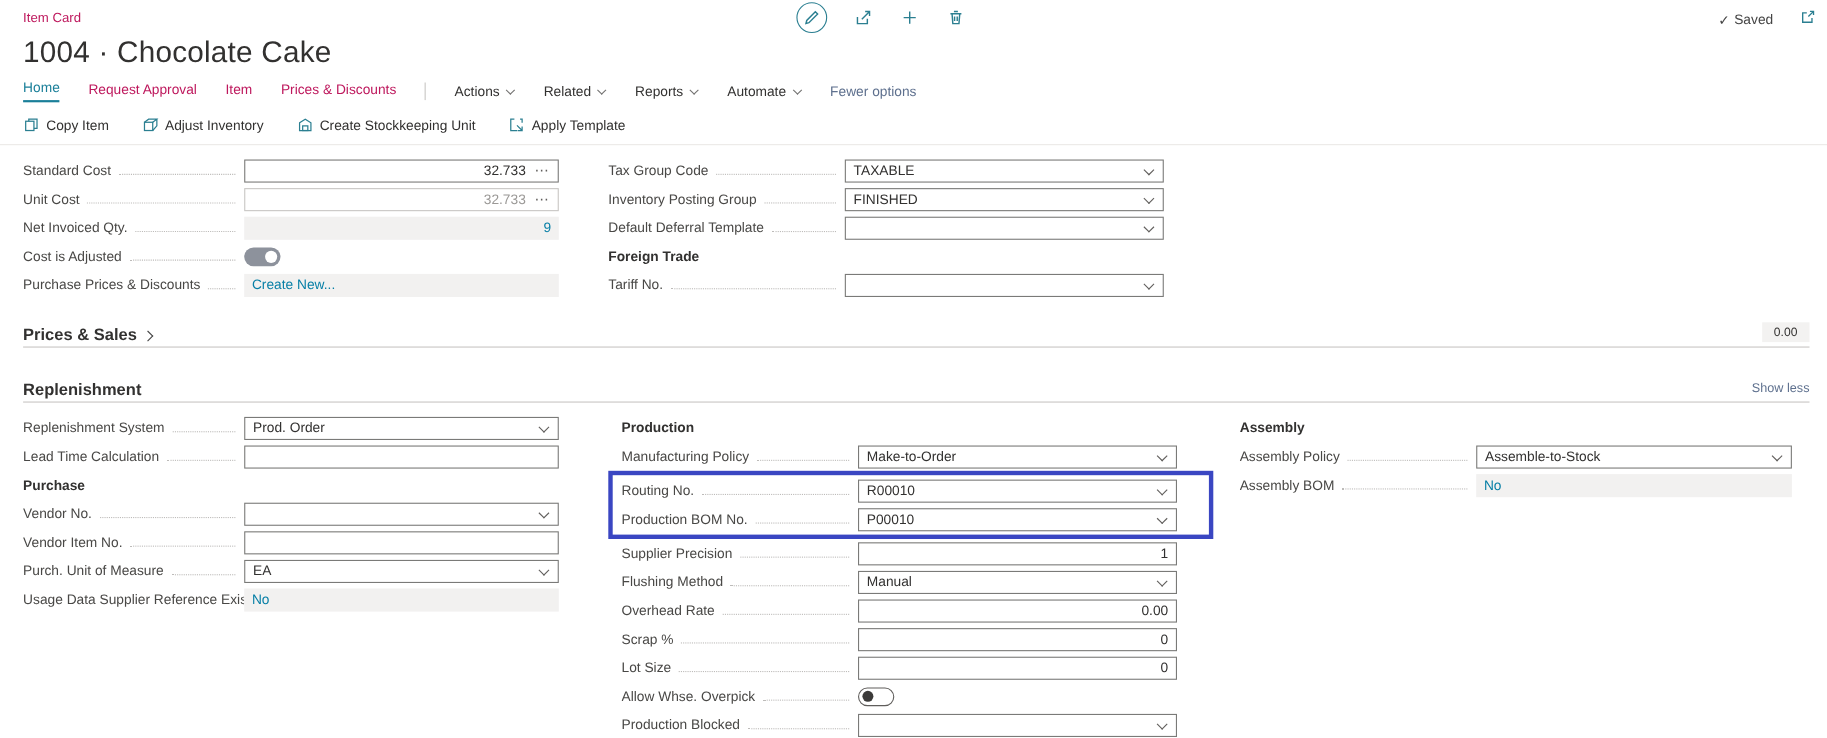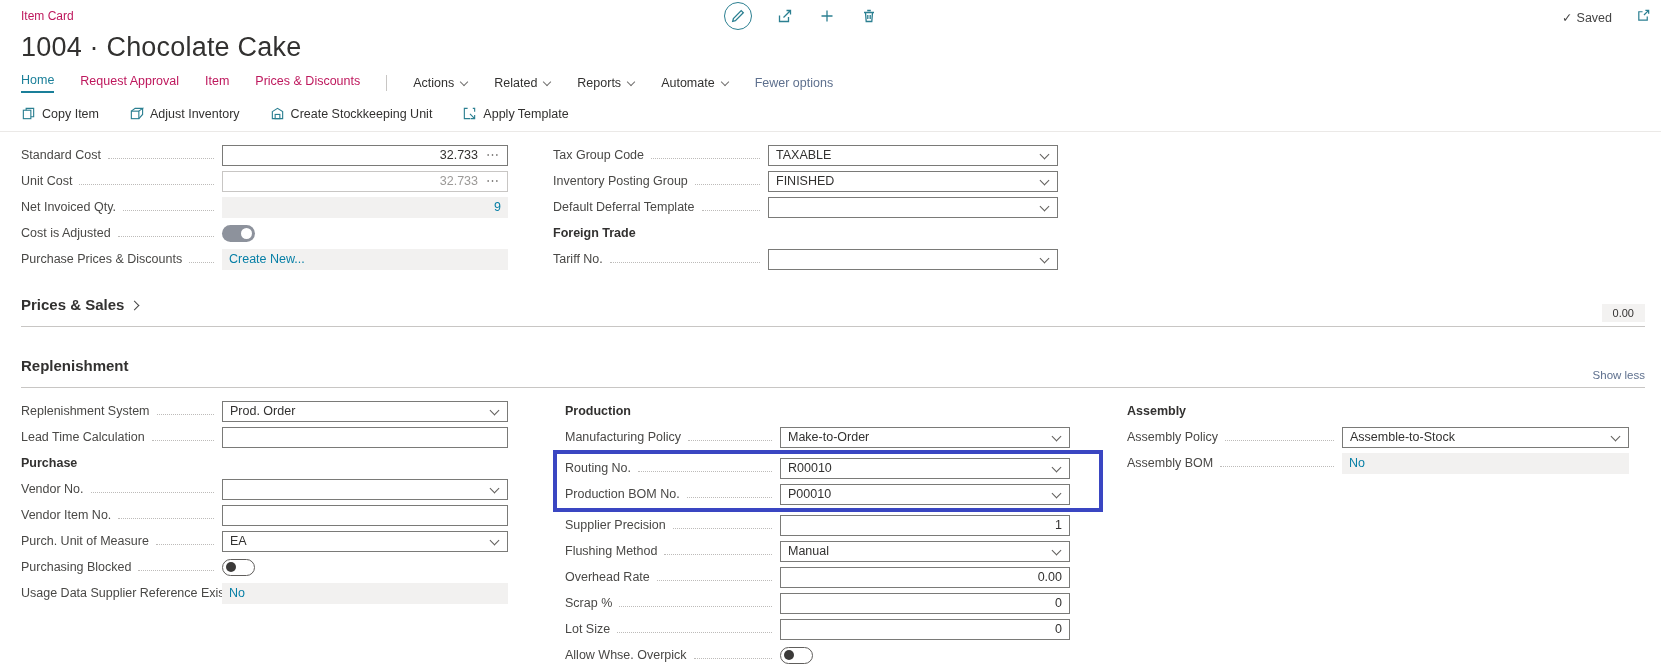--- a/index.html
+++ b/index.html
@@ -61,21 +61,21 @@
   .group-hdr { font-weight:700; color:#323130; }
 
   
   .toggle { width:33px; height:17px; border-radius:9px; position:relative; cursor:pointer; }
   .toggle.on-dis { background:#8d929c; }
   .toggle.on-dis .knob { position:absolute; right:3px; top:3px; width:11px; height:11px; border-radius:50%; background:#fff; }
   .toggle.off { background:#fff; border:1px solid #605e5c; }
   .toggle.off .knob { position:absolute; left:3px; top:2.5px; width:10px; height:10px; border-radius:50%; background:#3b3a39; }
 
   
-  .sec-hdr { position:relative; margin:24px 16px 0 21px; padding-bottom:13px; border-bottom:1px solid #c8c6c4;
+  .sec-hdr { position:relative; margin:24px 16px 0 21px; padding-bottom:2px; border-bottom:1px solid #c8c6c4;
     font-size:15px; font-weight:700; color:#323130; display:flex; align-items:center; }
   .sec-hdr .hdr-caret { width:10px; height:10px; position:relative; margin-left:6px; cursor:pointer; }
   .sec-hdr .hdr-caret::before { content:""; position:absolute; top:2px; left:1px; width:6px; height:6px;
     border-right:1.2px solid #444; border-top:1.2px solid #444; transform:rotate(45deg); }
   .hdr-badge { position:absolute; right:0; bottom:4px; background:#f3f2f1; font-size:11px; font-weight:400;
     padding:3px 11px; color:#323130; }
   .show-less { position:absolute; right:0; bottom:6px; font-size:11.5px; font-weight:400; color:#5e708e; cursor:pointer; }
 
   
   .hl-box { border:4px solid #3a46c2; margin:0 -33px 0 -12px; padding:1px 29px 1px 8px; }
@@ -342,31 +342,20 @@
           <span class="txt">Purch. Unit of Measure</span>
           <span class="dots"></span>
         </span>
       <span class="ctl box">
         <span class="val">EA</span>
           <span class="chev"></span>
       </span>
     </div>
     <div class="frow">
       <span class="flabel">
-          <span class="txt">Purchasing Blocked</span>
-          <span class="dots"></span>
-        </span>
-      <span class="ctl">
-        <span class="toggle off">
-            <span class="knob"></span>
-          </span>
-      </span>
-    </div>
-    <div class="frow">
-      <span class="flabel">
           <span class="txt">Usage Data Supplier Reference Exists</span>
         </span>
       <span class="ctl grayfill">
         <span class="val link">No</span>
       </span>
     </div>
   </div>
 
   <div class="fcol c2">
     <div class="frow group-hdr">

